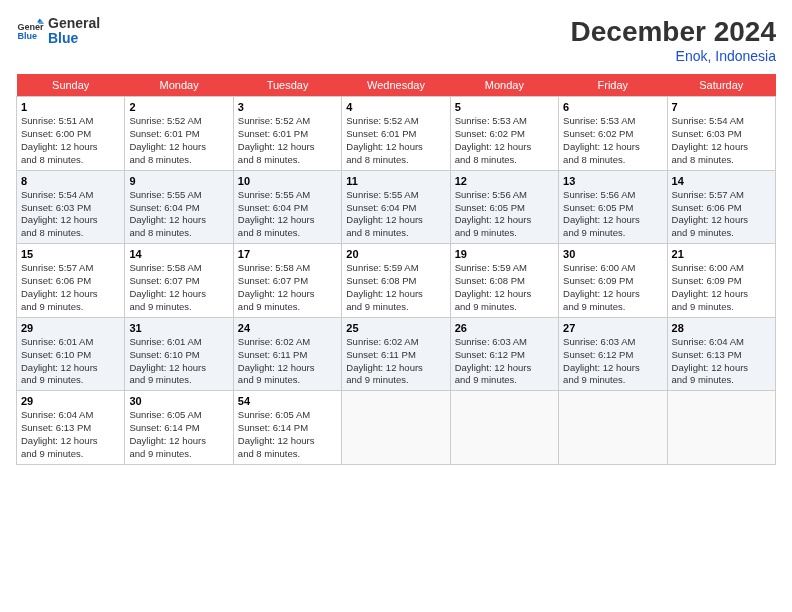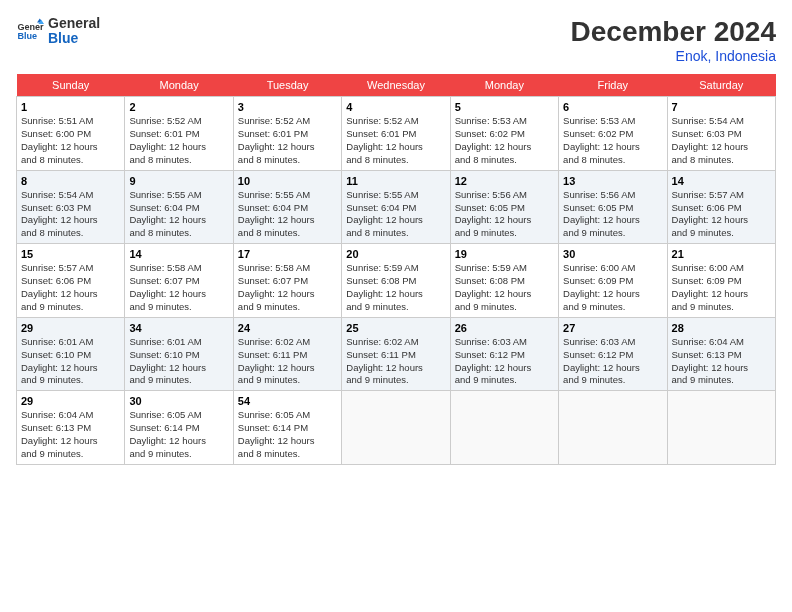--- a/index.html
+++ b/index.html
@@ -272,21 +272,21 @@
         </tr>
         <tr>
           <td>
             <span class="day-num">29</span>
             <div class="day-info" style="white-space: pre-line;">Sunrise: 6:01 AM
 Sunset: 6:10 PM
 Daylight: 12 hours
 and 9 minutes.</div>
           </td>
           <td>
-            <span class="day-num">34</span>
+            <span class="day-num">31</span>
             <div class="day-info" style="white-space: pre-line;">Sunrise: 6:01 AM
 Sunset: 6:10 PM
 Daylight: 12 hours
 and 9 minutes.</div>
           </td>
           <td>
             <span class="day-num">24</span>
             <div class="day-info" style="white-space: pre-line;">Sunrise: 6:02 AM
 Sunset: 6:11 PM
 Daylight: 12 hours

